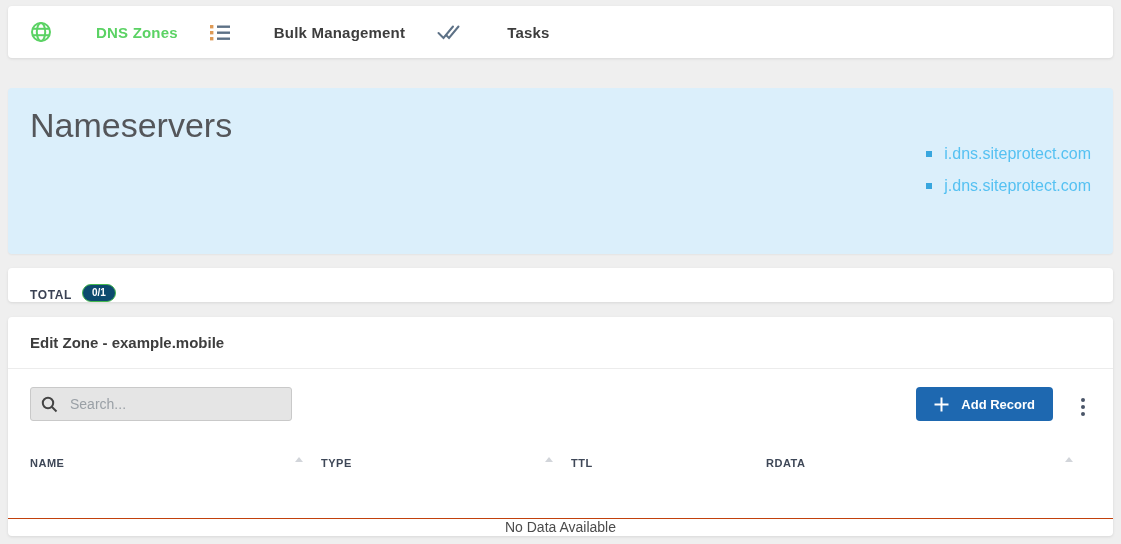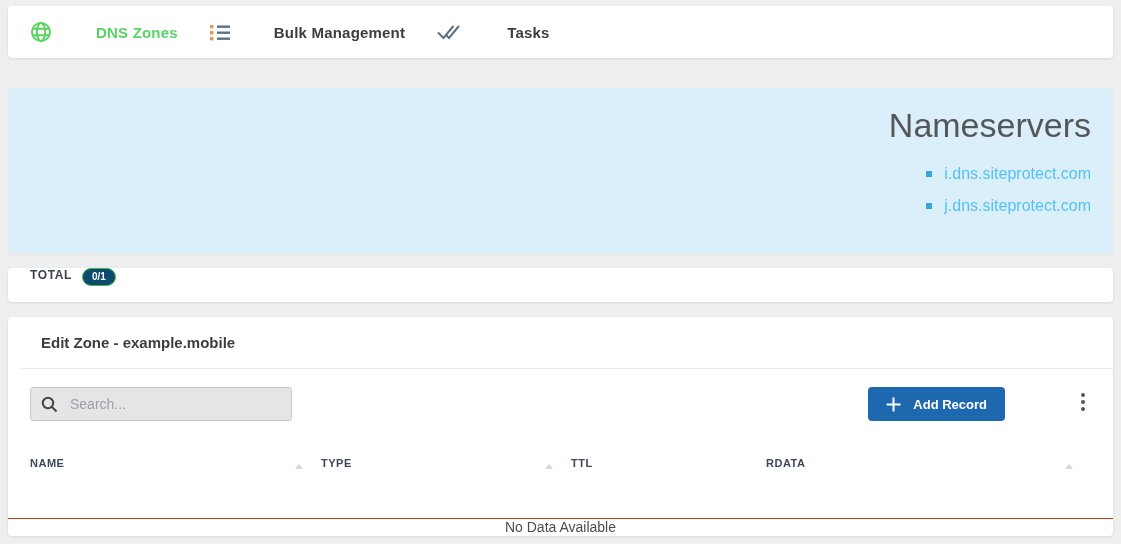--- a/index.html
+++ b/index.html
@@ -47,22 +47,20 @@
     height:166px;
     background:#dbeffb;
     border-radius:4px;
     padding:18px 22px 0;
     box-shadow:0 1px 2px rgba(0,0,0,.05);
   }
   .ns-title {
     font-size:34px;
     font-weight:400;
     color:#54565a;
-    margin-bottom:20px;
-    text-align:right;
   }
   .ns-list { list-style:none; }
   .ns-item {
     display:flex;
     align-items:center;
     margin-bottom:14px;
     cursor:pointer;
     justify-content:flex-end;
   }
   .ns-bullet {
@@ -74,21 +72,21 @@
   .ns-link {
     font-size:16px;
     color:#55c1f2;
   }
 
   
   .total-bar {
     margin:14px 8px 0;
     height:34px;
     display:flex;
-    align-items:flex-start;
+    align-items:flex-end;
     padding:0 22px;
   }
   .total-label {
     font-size:12px;
     font-weight:700;
     letter-spacing:.6px;
     color:#3b4254;
     margin-right:10px;
   }
   .total-badge {
@@ -108,21 +106,20 @@
     height:219px;
     display:flex;
     flex-direction:column;
   }
   .zone-title-row {
     height:52px;
     display:flex;
     align-items:center;
     padding:0 22px;
     border-bottom:1px solid #ececec;
-    margin-left:11px;
   }
   .zone-title { font-size:15px; font-weight:700; color:#3d3d3d; }
 
   .toolbar {
     height:70px;
     display:flex;
     align-items:center;
     justify-content:space-between;
     padding:0 22px;
   }
@@ -140,21 +137,21 @@
   .search-input {
     border:none; outline:none;
     flex:1;
     font-family:"Liberation Sans", sans-serif;
     font-size:14px;
     color:#444;
     background:transparent;
   }
   .search-input::placeholder { color:#9aa0a6; }
 
-  .toolbar-right { display:flex; align-items:flex-start;gap:48px; }
+  .toolbar-right { display:flex; align-items:flex-end; }
   .add-record-btn {
     background:#1e68b0;
     border:none;
     color:#ffffff;
     height:34px;
     border-radius:4px;
     padding:0 18px;
     display:flex;
     align-items:center;
     font-family:"Liberation Sans", sans-serif;
@@ -179,21 +176,21 @@
   }
 
   .table-header {
     height:47px;
     display:flex;
     align-items:center;
     padding:0 22px;
   }
   .th {
     display:flex;
-    align-items:flex-end;
+    align-items:flex-start;
     justify-content:space-between;
     padding-right:18px;
     cursor:pointer;
   }
   .th-name  { width:291px; }
   .th-type  { width:250px; }
   .th-ttl   { width:195px; }
   .th-rdata { flex:1; }
   .th-label {
     font-size:11px;

